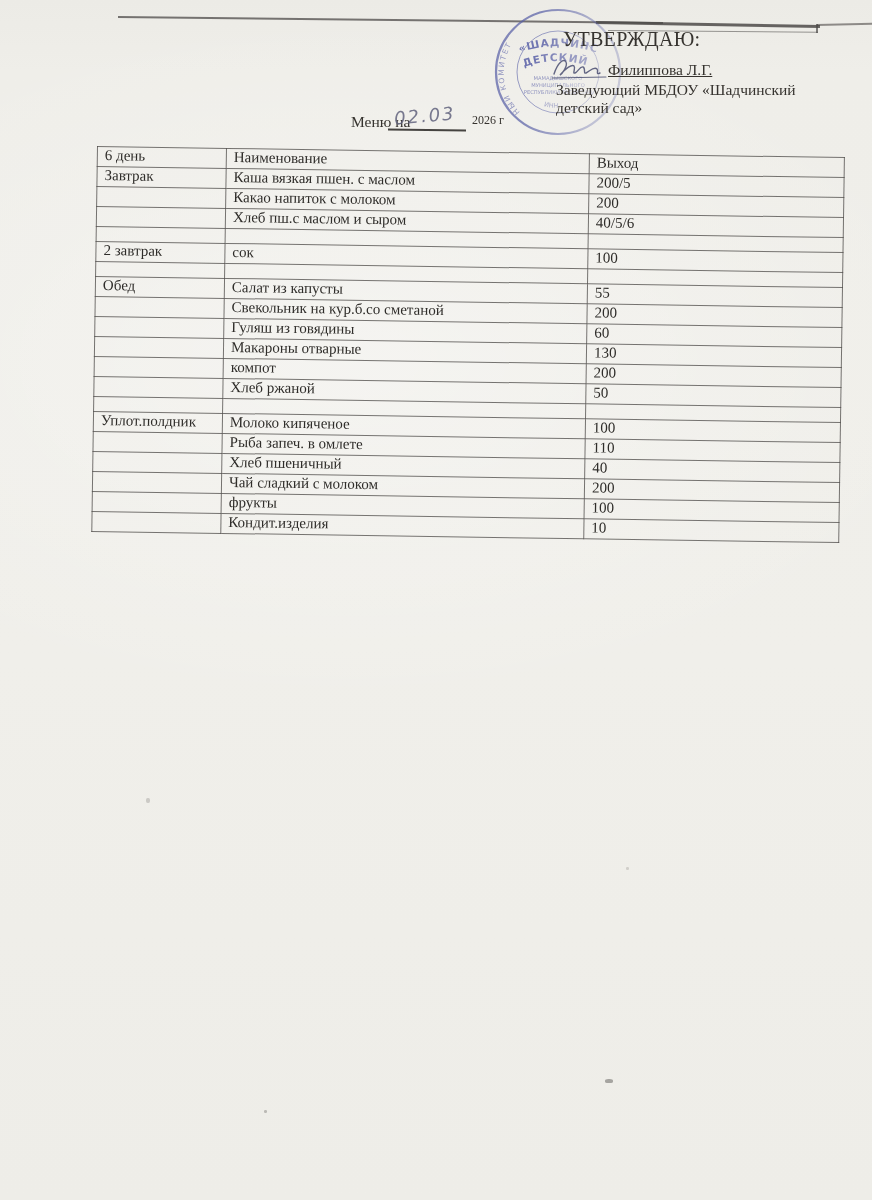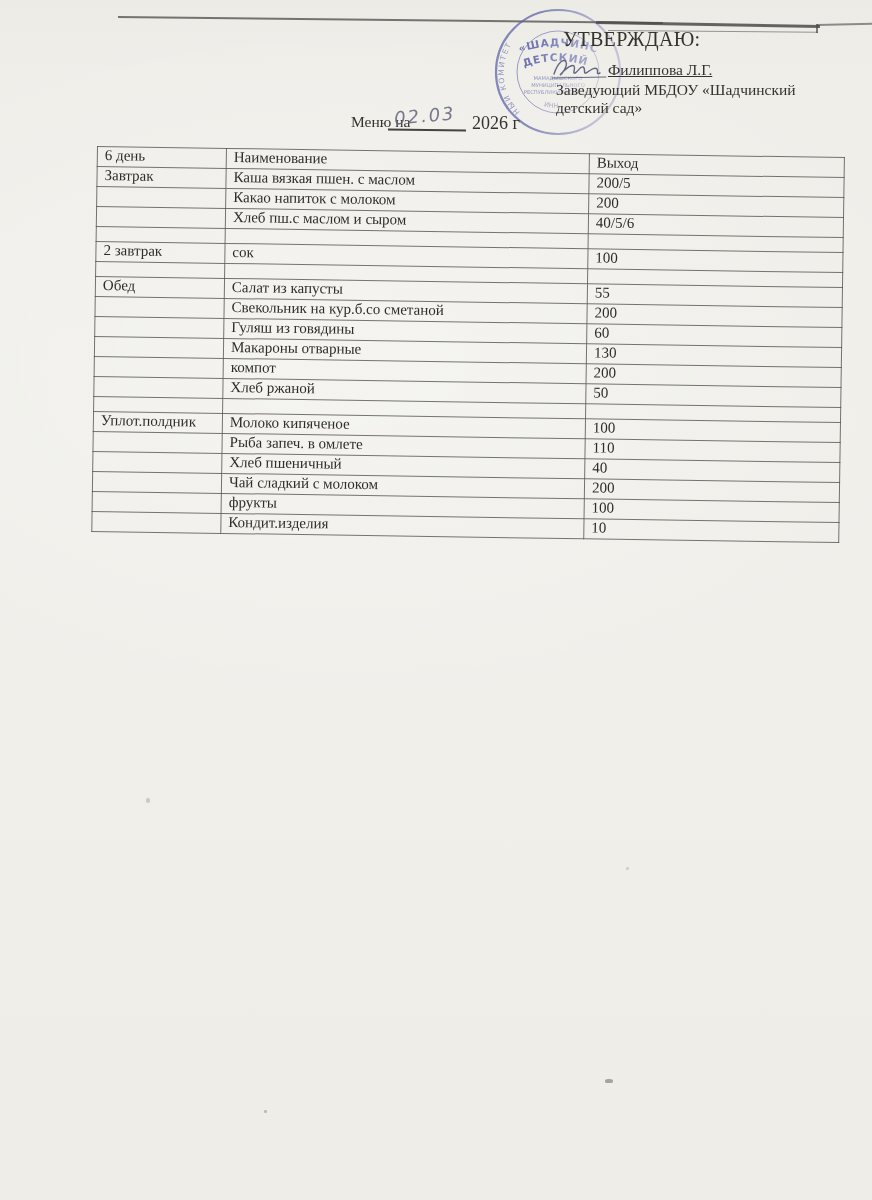--- a/index.html
+++ b/index.html
@@ -40,21 +40,21 @@
   .title-line2{left:556px;top:99px;font-size:15.5px;}
 
   
   .menu-prefix{left:321px;top:113px;font-size:15.5px;margin-left:30px;}
   .menu-underline{left:388px;top:129px;width:78px;height:1.5px;background:#454340;transform:rotate(0.8deg);}
   .menu-date{
     left:394px;top:105px;font-size:18px;
     font-family:"DejaVu Sans",sans-serif;font-style:italic;
     color:#62647e;transform:rotate(-5deg);letter-spacing:2px;opacity:.85;
   }
-  .menu-suffix{left:472px;top:113px;font-size:18px;}
+  .menu-suffix{left:472px;top:113px;font-size:12px;}
 
   
   .menu-table-wrap{left:97px;top:146px;transform:rotate(0.85deg);transform-origin:0 0;}
   table.menu{
     border-collapse:collapse;table-layout:fixed;width:723px;
     font-size:15px;color:#2f2d2a;
   }
   table.menu td,table.menu th{
     border:1px solid rgba(85,83,80,.8);
     padding:0 0 0 7px;text-align:left;vertical-align:top;

